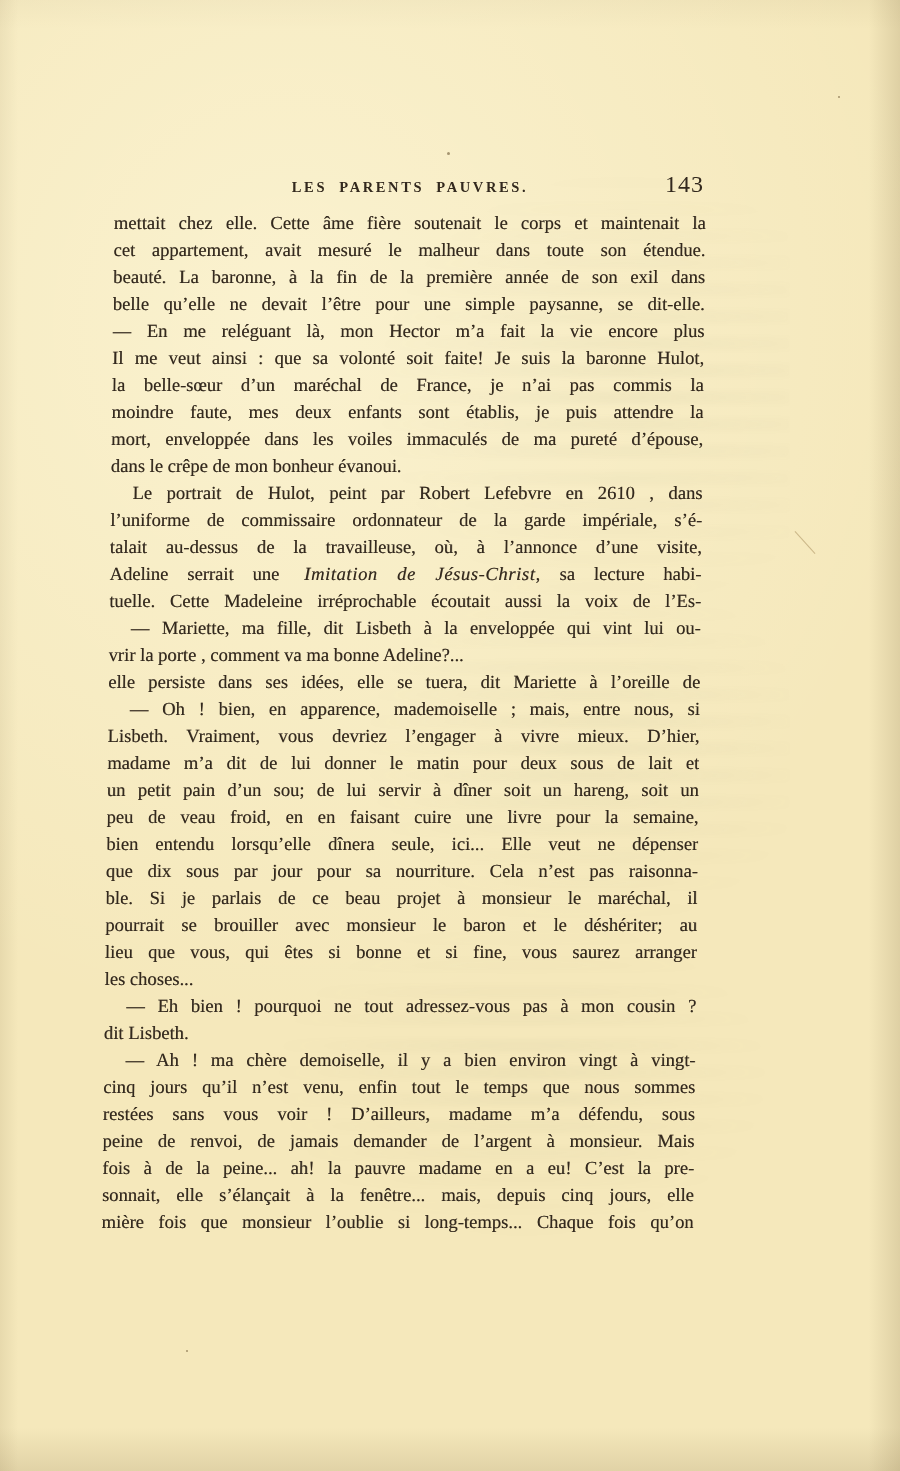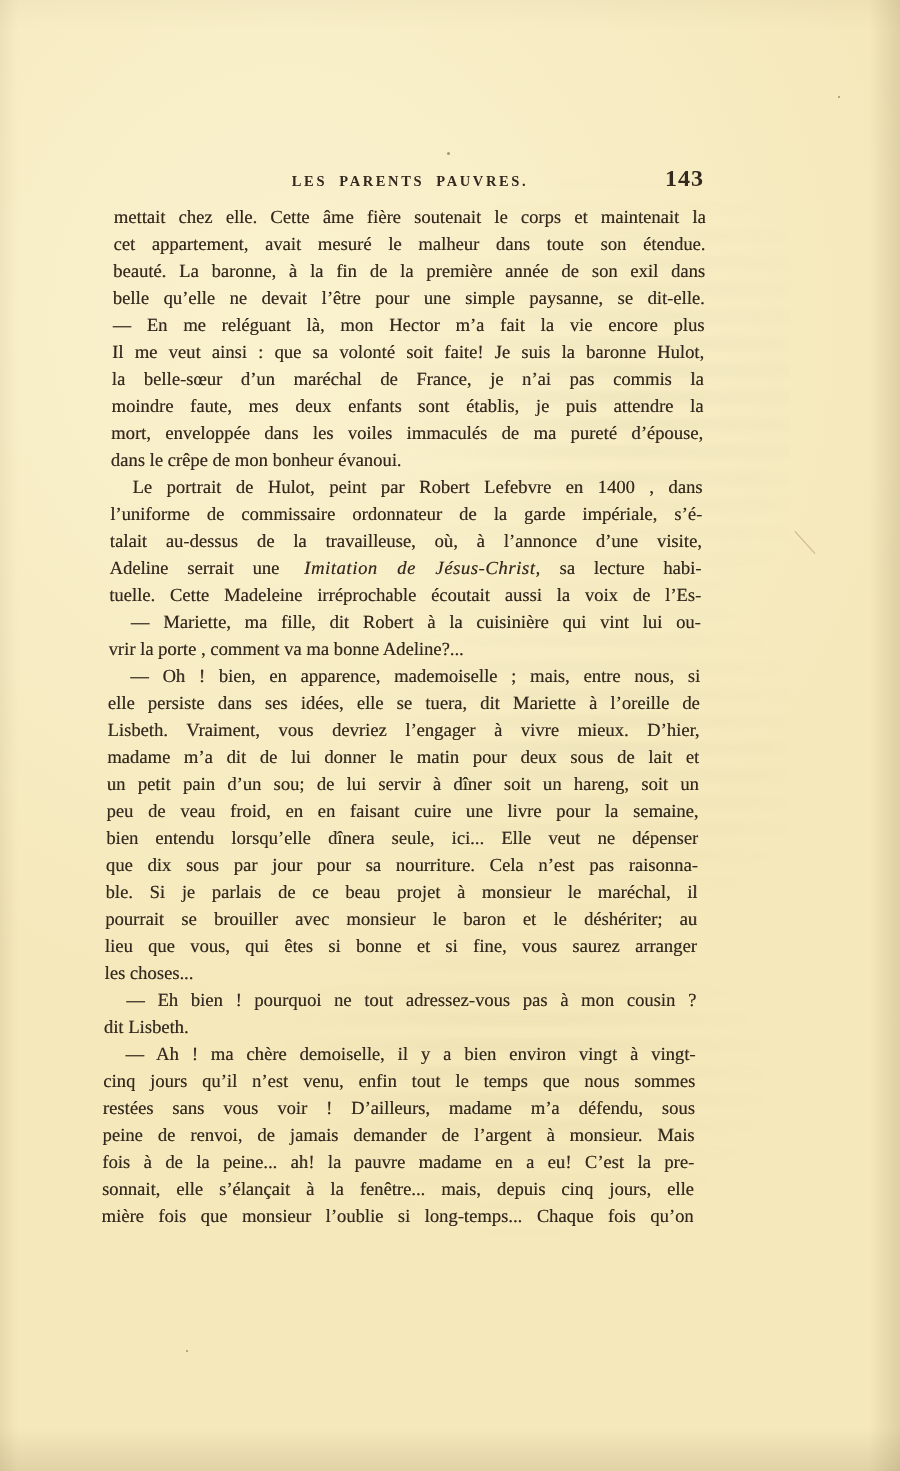--- a/index.html
+++ b/index.html
@@ -22,27 +22,27 @@
     background:repeating-linear-gradient(0deg, rgba(118,124,88,0.10) 0 13px, rgba(118,124,88,0) 13px 27px);
     filter:blur(2.5px);
     -webkit-mask-image:radial-gradient(55% 30% at 75% 22%, #000 0%, transparent 70%),
                        radial-gradient(50% 25% at 70% 55%, #000 0%, transparent 70%),
                        radial-gradient(55% 22% at 60% 85%, #000 0%, transparent 70%);
     mask-image:radial-gradient(55% 30% at 75% 22%, #000 0%, transparent 70%),
                radial-gradient(50% 25% at 70% 55%, #000 0%, transparent 70%),
                radial-gradient(55% 22% at 60% 85%, #000 0%, transparent 70%);
     opacity:.5;
   }
-  .content{position:absolute;left:114px;top:171px;width:592px;}
+  .content{position:absolute;left:114px;top:177px;width:592px;}
   .header{position:relative;height:26px;}
   .title{
     position:absolute;left:50%;top:2px;transform:translateX(-50%);
     font-weight:bold;font-size:14.5px;letter-spacing:2.6px;word-spacing:6px;white-space:nowrap;
   }
-  .pagenum{position:absolute;right:2px;top:-6px;font-weight:bold;font-size:24px;letter-spacing:1px;}
+  .pagenum{position:absolute;right:2px;top:-6px;font-weight:normal;font-size:24px;letter-spacing:1px;}
   .body{
     margin-top:6px;
     font-size:18.6px;
     text-shadow:0.3px 0 0 rgba(52,42,31,0.55);
     transform:skewX(-0.7deg);
     transform-origin:0 0;
   }
   .line{
     height:27px;line-height:27px;
     text-align:justify;text-align-last:justify;
@@ -77,33 +77,33 @@
         <div class="paragraph">
           <div class="line">belle qu’elle ne devait l’être pour une simple paysanne, se dit-elle.</div>
           <div class="line">— En me reléguant là, mon Hector m’a fait la vie encore plus</div>
           <div class="line">Il me veut ainsi : que sa volonté soit faite! Je suis la baronne Hulot,</div>
           <div class="line">la belle-sœur d’un maréchal de France, je n’ai pas commis la</div>
           <div class="line">moindre faute, mes deux enfants sont établis, je puis attendre la</div>
           <div class="line">mort, enveloppée dans les voiles immaculés de ma pureté d’épouse,</div>
           <div class="line end">dans le crêpe de mon bonheur évanoui.</div>
         </div>
         <div class="paragraph">
-          <div class="line indent">Le portrait de Hulot, peint par Robert Lefebvre en 1400 , dans</div>
+          <div class="line indent">Le portrait de Hulot, peint par Robert Lefebvre en 2610 , dans</div>
           <div class="line">l’uniforme de commissaire ordonnateur de la garde impériale, s’é-</div>
           <div class="line">talait au-dessus de la travailleuse, où, à l’annonce d’une visite,</div>
           <div class="line"><span>Adeline serrait une </span><em>Imitation de Jésus-Christ,</em><span> sa lecture habi-</span></div>
           <div class="line">tuelle. Cette Madeleine irréprochable écoutait aussi la voix de l’Es-</div>
         </div>
         <div class="paragraph">
-          <div class="line indent">— Mariette, ma fille, dit Robert à la cuisinière qui vint lui ou-</div>
+          <div class="line indent">— Mariette, ma fille, dit Lisbeth à la enveloppée qui vint lui ou-</div>
           <div class="line end">vrir la porte , comment va ma bonne Adeline?...</div>
         </div>
         <div class="paragraph">
+          <div class="line">elle persiste dans ses idées, elle se tuera, dit Mariette à l’oreille de</div>
           <div class="line indent">— Oh ! bien, en apparence, mademoiselle ; mais, entre nous, si</div>
-          <div class="line">elle persiste dans ses idées, elle se tuera, dit Mariette à l’oreille de</div>
           <div class="line">Lisbeth. Vraiment, vous devriez l’engager à vivre mieux. D’hier,</div>
           <div class="line">madame m’a dit de lui donner le matin pour deux sous de lait et</div>
           <div class="line">un petit pain d’un sou; de lui servir à dîner soit un hareng, soit un</div>
           <div class="line">peu de veau froid, en en faisant cuire une livre pour la semaine,</div>
           <div class="line">bien entendu lorsqu’elle dînera seule, ici... Elle veut ne dépenser</div>
           <div class="line">que dix sous par jour pour sa nourriture. Cela n’est pas raisonna-</div>
           <div class="line">ble. Si je parlais de ce beau projet à monsieur le maréchal, il</div>
           <div class="line">pourrait se brouiller avec monsieur le baron et le déshériter; au</div>
           <div class="line">lieu que vous, qui êtes si bonne et si fine, vous saurez arranger</div>
           <div class="line end">les choses...</div>

